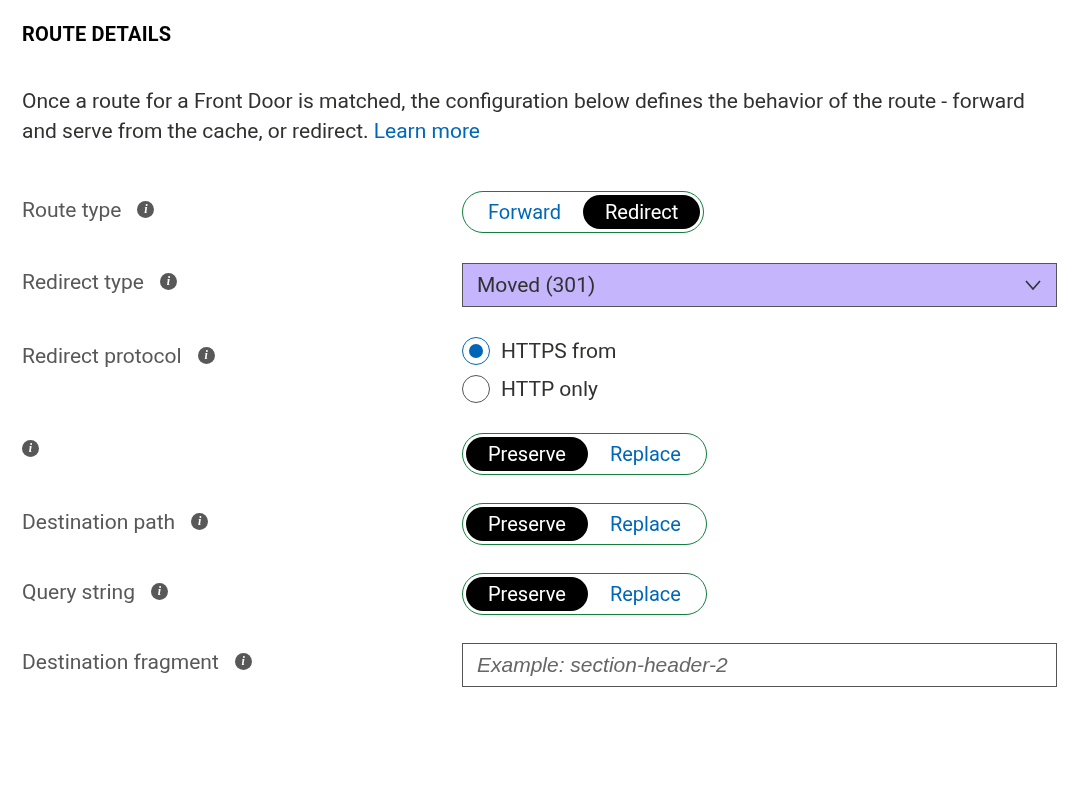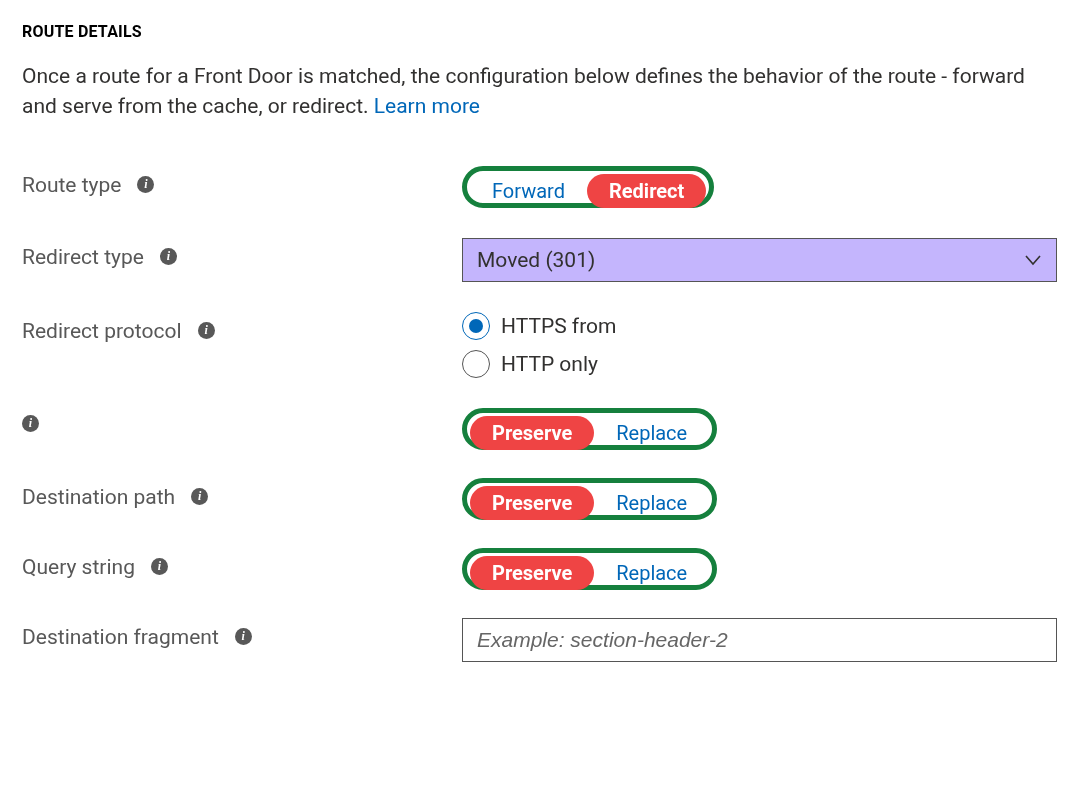--- a/index.html
+++ b/index.html
@@ -4,25 +4,25 @@
   <style>
     * { box-sizing: border-box; margin: 0; padding: 0; }
     body {
       font-family: "Segoe UI", -apple-system, BlinkMacSystemFont, Roboto, "Helvetica Neue", sans-serif;
       background: #fff;
       color: #323130;
       padding: 22px 22px 22px 22px;
       width: 1083px;
     }
     .section-title {
-      font-size: 16px;
+      font-size: 20px;
       font-weight: 700;
       letter-spacing: 0.2px;
       color: #000;
-      margin-bottom: 20px;
+      margin-bottom: 40px;
     }
     .description {
       font-size: 21px;
       line-height: 1.45;
       color: #323130;
       margin-bottom: 44px;
       max-width: 1030px;
     }
     .description a {
       color: #0067b8;
@@ -58,40 +58,39 @@
       justify-content: center;
       font-size: 12px;
       font-weight: 700;
       font-family: Georgia, serif;
       font-style: italic;
       cursor: pointer;
       flex-shrink: 0;
     }
     .pill-toggle {
       display: inline-flex;
-      border: 5px solid #15803d;
+      border: 1px solid #15803d;
       border-radius: 999px;
       padding: 3px;
       height: 42px;
-      align-items: flex-start;
+      align-items: flex-end;
     }
     .pill-option {
       padding: 4px 22px;
       border-radius: 999px;
       font-size: 20px;
       cursor: pointer;
       color: #0067b8;
       display: inline-flex;
       align-items: center;
       height: 34px;
     }
     .pill-option.selected {
-      background: #ef4444;
+      background: #000000;
       color: #fff;
-      font-weight: bold;
     }
     .select-wrap {
       position: relative;
       width: 100%;
     }
     .select-box {
       width: 100%;
       height: 44px;
       border: 1px solid #555;
       background: #c4b5fd;

